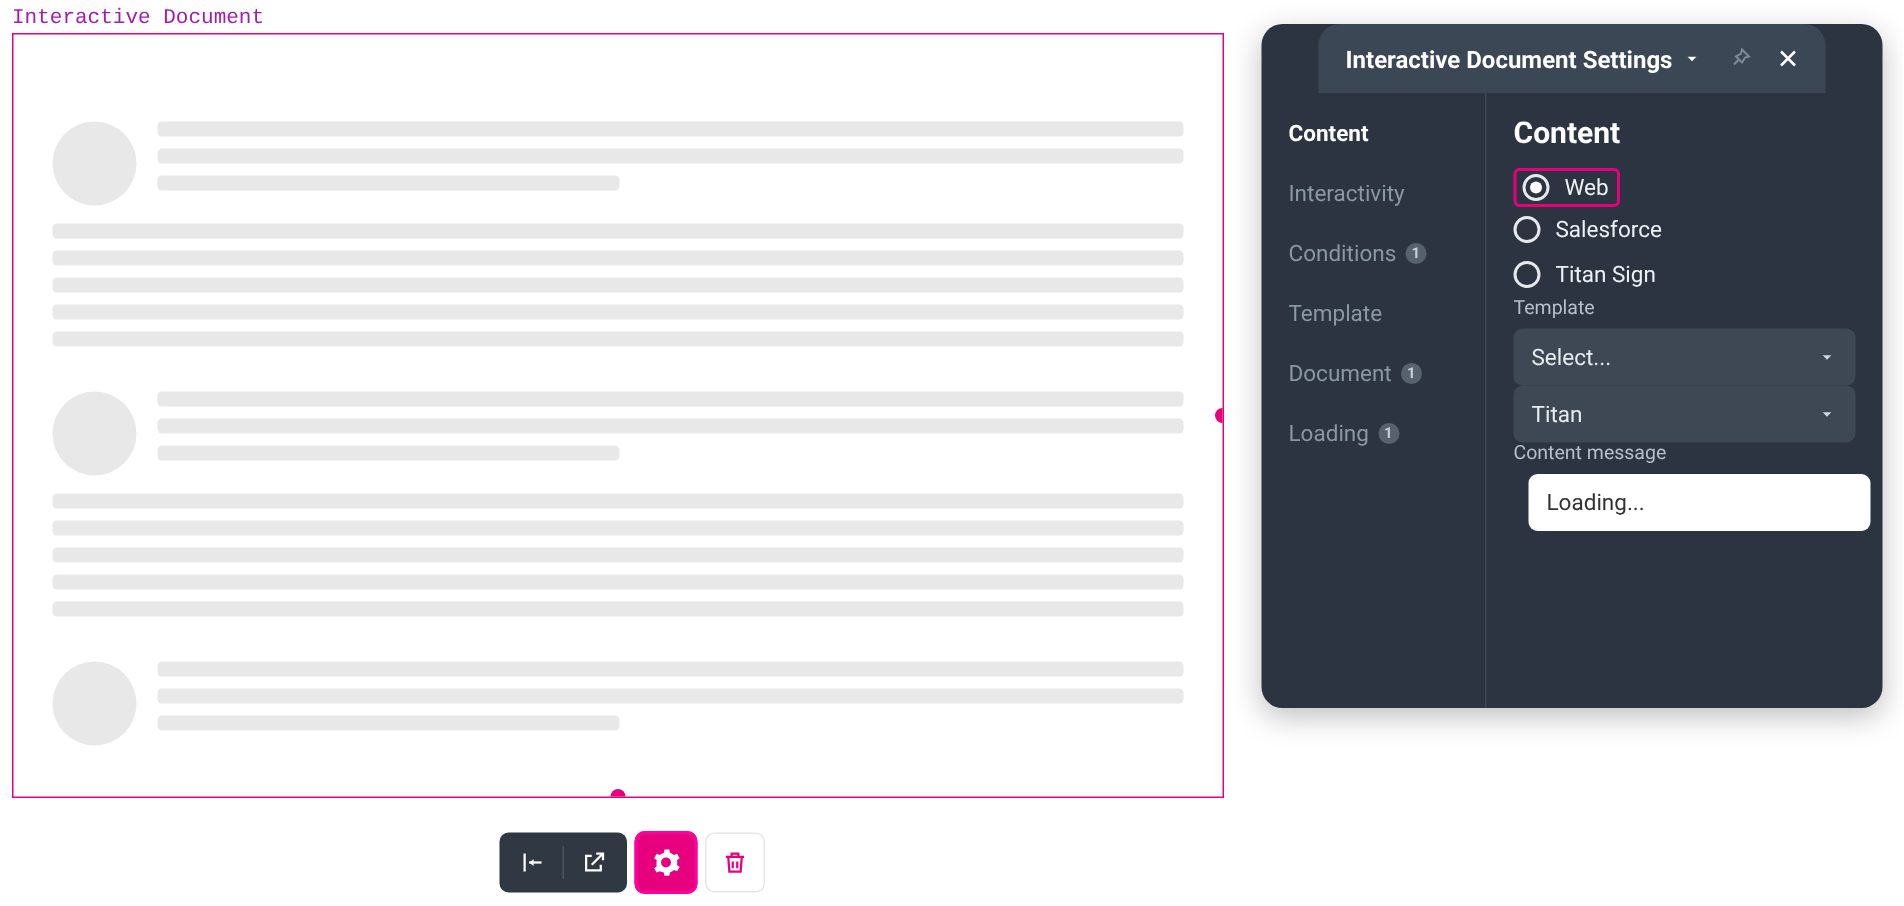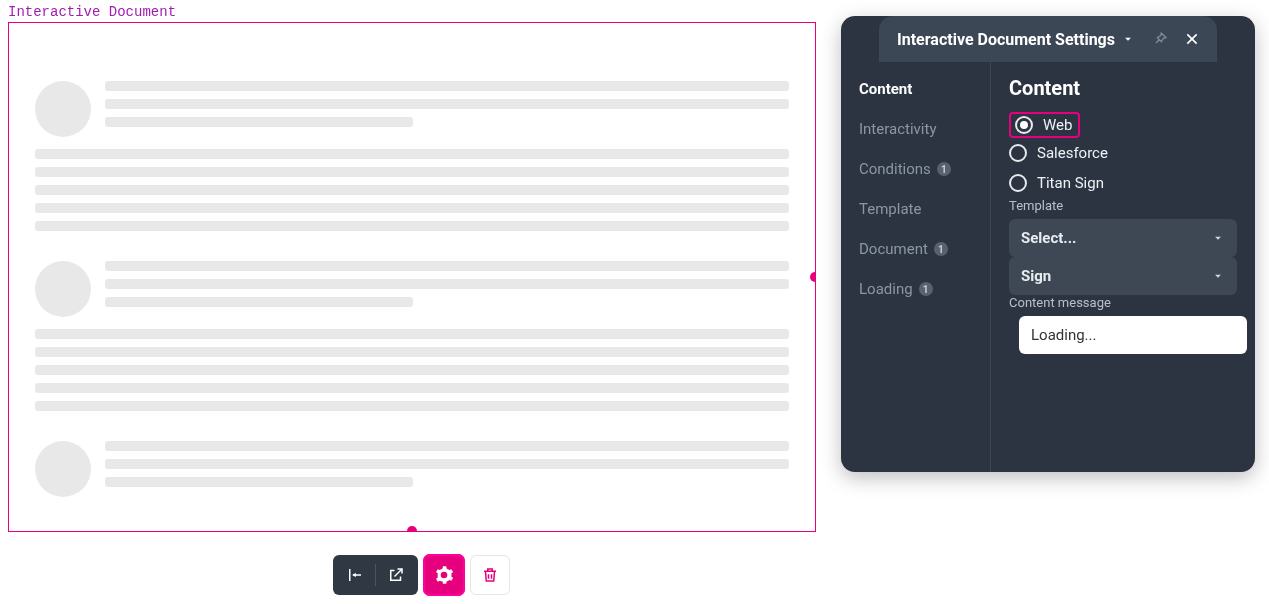--- a/index.html
+++ b/index.html
@@ -48,21 +48,21 @@
   .nav-badge{ display:inline-flex; align-items:center; justify-content:center; background:#57626e; color:#c7cfd8; font-size:10px; width:14px; height:14px; border-radius:50%; font-weight:700;}
 
   .panel-content{ flex:1; padding: 14px 18px 18px 18px; overflow:auto;}
   .pc-heading{ color:#fff; font-weight:700; font-size:20px; margin-bottom:12px;}
   .radio-row{ display:flex; align-items:center; gap:10px; color:#eef2f6; font-size:15px; padding:6px 0; cursor:pointer;}
   .radio-outline{ width:18px; height:18px; border:2px solid #e6e9ed; border-radius:50%; display:flex; align-items:center; justify-content:center; flex:0 0 18px;}
   .radio-outline.checked::after{ content:""; width:8px; height:8px; background:#fff; border-radius:50%; }
   .radio-highlight{ border:2px solid #e6007e; border-radius:4px; padding:2px 6px 2px 4px; display:inline-flex; align-items:center; gap:10px;}
 
   .field-label{ color:#b7c0ca; font-size:13px; margin-top:0; margin-bottom:6px;}
-  .select-box{ background:#3d4854; color:#e7ecf1; border-radius:6px; height:38px; display:flex; align-items:center; padding:0 12px; font-size:15px; justify-content:space-between; cursor:pointer;font-weight:bold;}
+  .select-box{ background:#3d4854; color:#e7ecf1; border-radius:6px; height:38px; display:flex; align-items:center; padding:0 12px; font-size:15px; justify-content:space-between; cursor:pointer;}
   .select-box svg{ width:14px; height:14px; }
   .text-input{ width:100%; height:38px; border-radius:6px; border:none; padding:0 12px; font-size:15px; background:#ffffff; color:#333; outline:none;margin-left:10px;}
 </style>
 </head>
 <body>
 
 <div class="canvas-label">Interactive Document</div>
 
 <div class="canvas-frame">
   <div class="canvas-inner">
@@ -209,21 +209,21 @@
 
       <div class="field-label">Template</div>
       <div class="select-box">
         <span>Select...</span>
         <svg viewBox="0 0 24 24">
             <path fill="#cfd6de" d="M7 10l5 5 5-5z"></path>
           </svg>
       </div>
 
       <div class="select-box">
-        <span>Sign</span>
+        <span>Titan</span>
         <svg viewBox="0 0 24 24">
             <path fill="#cfd6de" d="M7 10l5 5 5-5z"></path>
           </svg>
       </div>
 
       <div class="field-label">Content message</div>
       <input class="text-input" value="Loading..." style="">
     </div>
   </div>
 </div>

